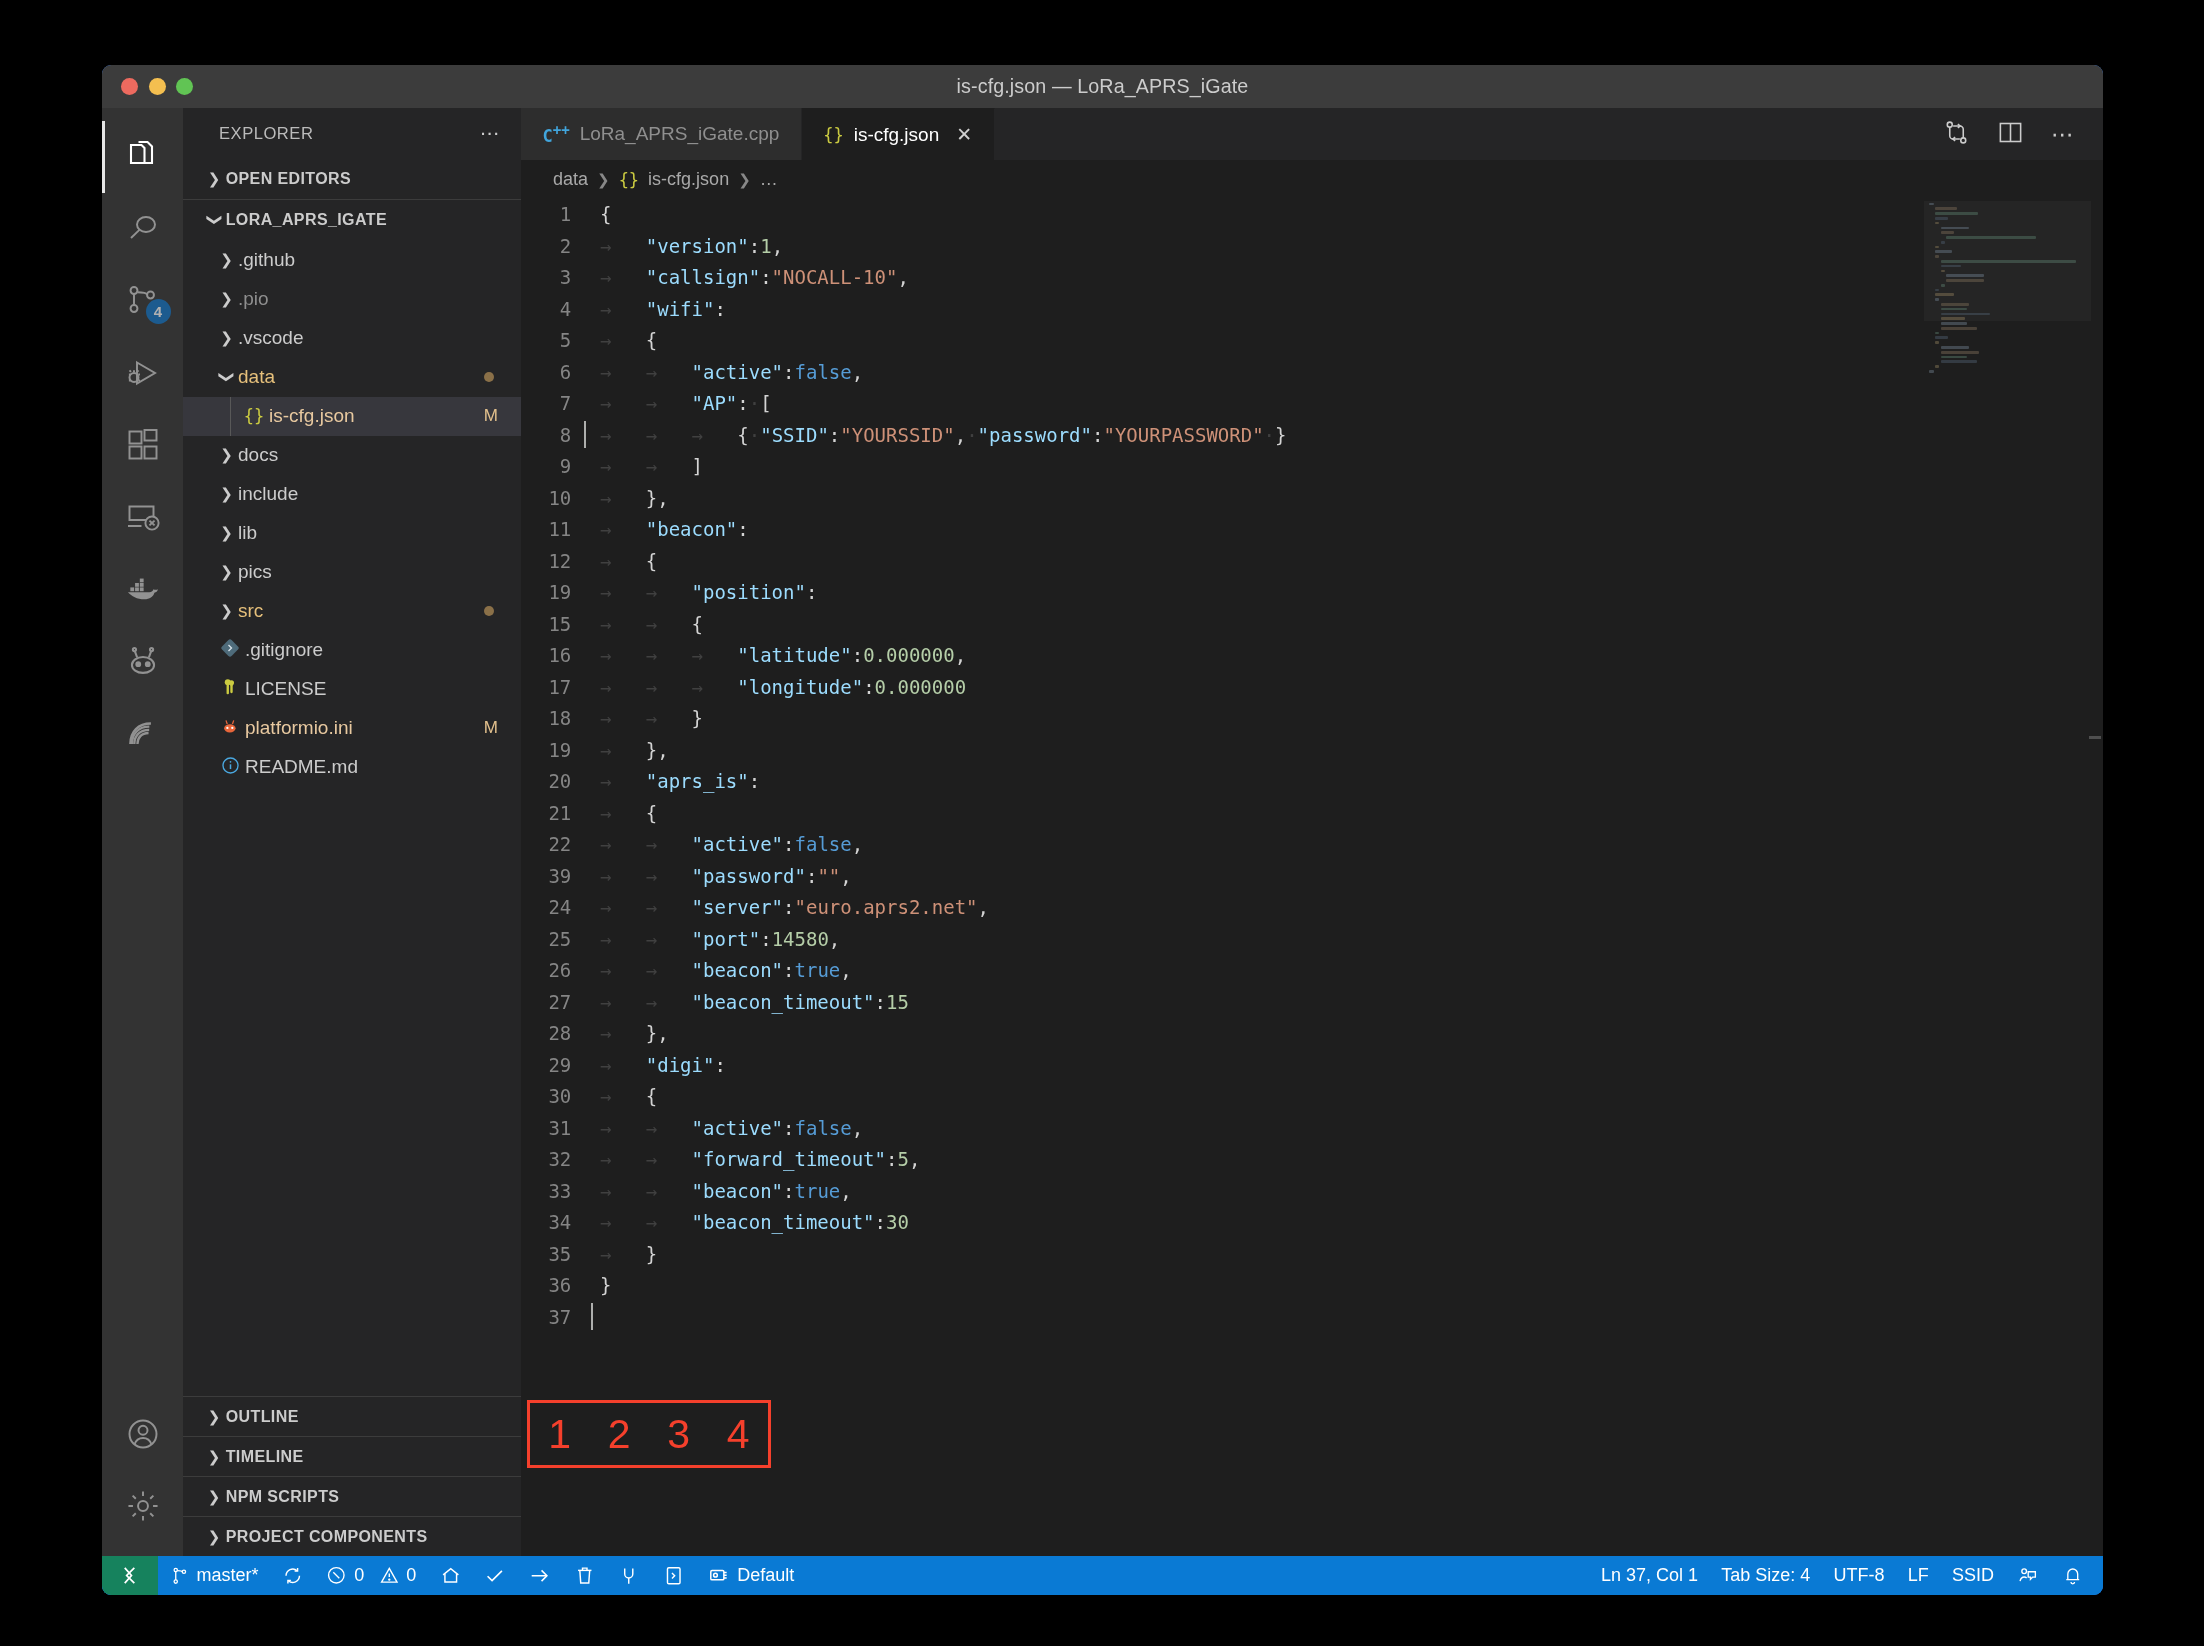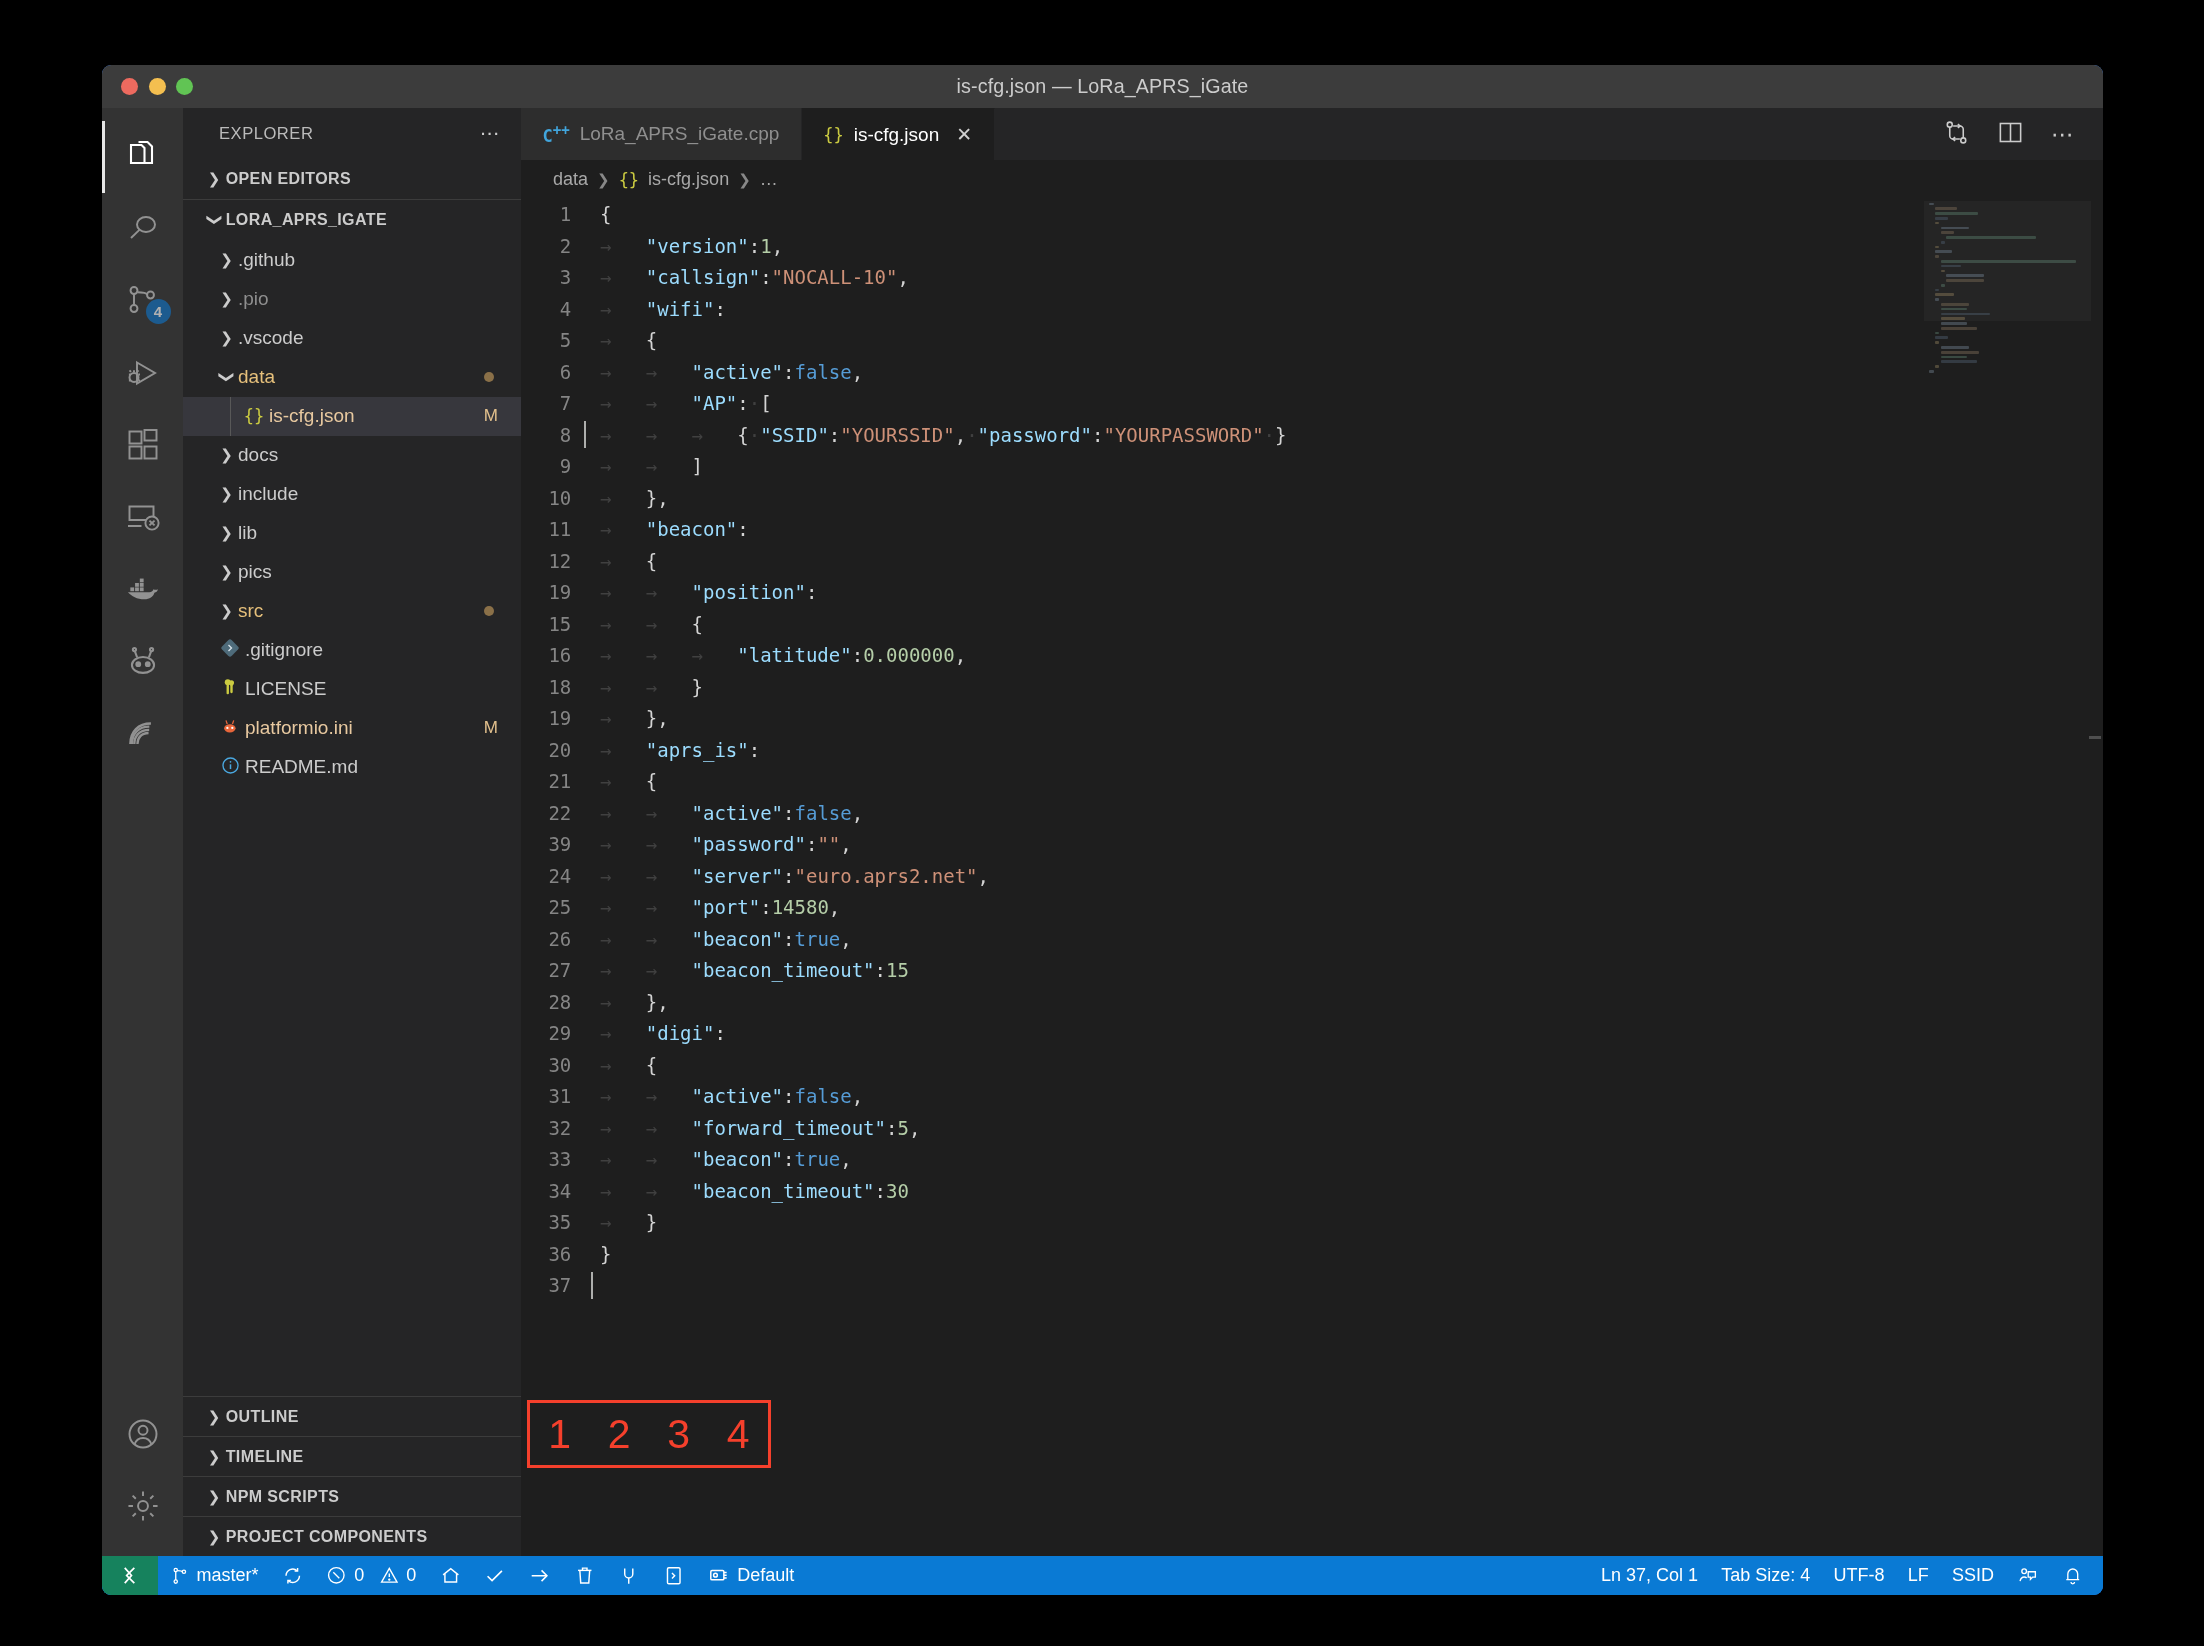--- a/index.html
+++ b/index.html
@@ -517,20 +517,21 @@
             <div class="code-line"><span class="lnum">6</span><span class="ltext"><span class="ws">→&nbsp;&nbsp;&nbsp;</span><span class="ws">→&nbsp;&nbsp;&nbsp;</span><span class="k">"active"</span><span class="p">:</span><span class="b">false</span><span class="p">,</span></span></div>
             <div class="code-line"><span class="lnum">7</span><span class="ltext"><span class="ws">→&nbsp;&nbsp;&nbsp;</span><span class="ws">→&nbsp;&nbsp;&nbsp;</span><span class="k">"AP"</span><span class="p">:</span><span class="ws">·</span><span class="p">[</span></span></div>
             <div class="code-line"><span class="lnum">8</span><span class="ltext"><span class="ws">→&nbsp;&nbsp;&nbsp;</span><span class="ws">→&nbsp;&nbsp;&nbsp;</span><span class="ws">→&nbsp;&nbsp;&nbsp;</span><span class="p">{</span><span class="ws">·</span><span class="k">"SSID"</span><span class="p">:</span><span class="s">"YOURSSID"</span><span class="p">,</span><span class="ws">·</span><span class="k">"password"</span><span class="p">:</span><span class="s">"YOURPASSWORD"</span><span class="ws">·</span><span class="p">}</span><span class="cursor" style="left: -7.2px;"></span></span></div>
             <div class="code-line"><span class="lnum">9</span><span class="ltext"><span class="ws">→&nbsp;&nbsp;&nbsp;</span><span class="ws">→&nbsp;&nbsp;&nbsp;</span><span class="p">]</span></span></div>
             <div class="code-line"><span class="lnum">10</span><span class="ltext"><span class="ws">→&nbsp;&nbsp;&nbsp;</span><span class="p">}</span><span class="p">,</span></span></div>
             <div class="code-line"><span class="lnum">11</span><span class="ltext"><span class="ws">→&nbsp;&nbsp;&nbsp;</span><span class="k">"beacon"</span><span class="p">:</span></span></div>
             <div class="code-line"><span class="lnum">12</span><span class="ltext"><span class="ws">→&nbsp;&nbsp;&nbsp;</span><span class="p">{</span></span></div>
             <div class="code-line"><span class="lnum">19</span><span class="ltext"><span class="ws">→&nbsp;&nbsp;&nbsp;</span><span class="ws">→&nbsp;&nbsp;&nbsp;</span><span class="k">"position"</span><span class="p">:</span></span></div>
             <div class="code-line"><span class="lnum">15</span><span class="ltext"><span class="ws">→&nbsp;&nbsp;&nbsp;</span><span class="ws">→&nbsp;&nbsp;&nbsp;</span><span class="p">{</span></span></div>
             <div class="code-line"><span class="lnum">16</span><span class="ltext"><span class="ws">→&nbsp;&nbsp;&nbsp;</span><span class="ws">→&nbsp;&nbsp;&nbsp;</span><span class="ws">→&nbsp;&nbsp;&nbsp;</span><span class="k">"latitude"</span><span class="p">:</span><span class="n">0.000000</span><span class="p">,</span></span></div>
+            <div class="code-line"><span class="lnum">17</span><span class="ltext"><span class="ws">→&nbsp;&nbsp;&nbsp;</span><span class="ws">→&nbsp;&nbsp;&nbsp;</span><span class="ws">→&nbsp;&nbsp;&nbsp;</span><span class="k">"longitude"</span><span class="p">:</span><span class="n">0.000000</span></span></div>
             <div class="code-line"><span class="lnum">18</span><span class="ltext"><span class="ws">→&nbsp;&nbsp;&nbsp;</span><span class="ws">→&nbsp;&nbsp;&nbsp;</span><span class="p">}</span></span></div>
             <div class="code-line"><span class="lnum">19</span><span class="ltext"><span class="ws">→&nbsp;&nbsp;&nbsp;</span><span class="p">}</span><span class="p">,</span></span></div>
             <div class="code-line"><span class="lnum">20</span><span class="ltext"><span class="ws">→&nbsp;&nbsp;&nbsp;</span><span class="k">"aprs_is"</span><span class="p">:</span></span></div>
             <div class="code-line"><span class="lnum">21</span><span class="ltext"><span class="ws">→&nbsp;&nbsp;&nbsp;</span><span class="p">{</span></span></div>
             <div class="code-line"><span class="lnum">22</span><span class="ltext"><span class="ws">→&nbsp;&nbsp;&nbsp;</span><span class="ws">→&nbsp;&nbsp;&nbsp;</span><span class="k">"active"</span><span class="p">:</span><span class="b">false</span><span class="p">,</span></span></div>
             <div class="code-line"><span class="lnum">39</span><span class="ltext"><span class="ws">→&nbsp;&nbsp;&nbsp;</span><span class="ws">→&nbsp;&nbsp;&nbsp;</span><span class="k">"password"</span><span class="p">:</span><span class="s">""</span><span class="p">,</span></span></div>
             <div class="code-line"><span class="lnum">24</span><span class="ltext"><span class="ws">→&nbsp;&nbsp;&nbsp;</span><span class="ws">→&nbsp;&nbsp;&nbsp;</span><span class="k">"server"</span><span class="p">:</span><span class="s">"euro.aprs2.net"</span><span class="p">,</span></span></div>
             <div class="code-line"><span class="lnum">25</span><span class="ltext"><span class="ws">→&nbsp;&nbsp;&nbsp;</span><span class="ws">→&nbsp;&nbsp;&nbsp;</span><span class="k">"port"</span><span class="p">:</span><span class="n">14580</span><span class="p">,</span></span></div>
             <div class="code-line"><span class="lnum">26</span><span class="ltext"><span class="ws">→&nbsp;&nbsp;&nbsp;</span><span class="ws">→&nbsp;&nbsp;&nbsp;</span><span class="k">"beacon"</span><span class="p">:</span><span class="b">true</span><span class="p">,</span></span></div>
             <div class="code-line"><span class="lnum">27</span><span class="ltext"><span class="ws">→&nbsp;&nbsp;&nbsp;</span><span class="ws">→&nbsp;&nbsp;&nbsp;</span><span class="k">"beacon_timeout"</span><span class="p">:</span><span class="n">15</span></span></div>

